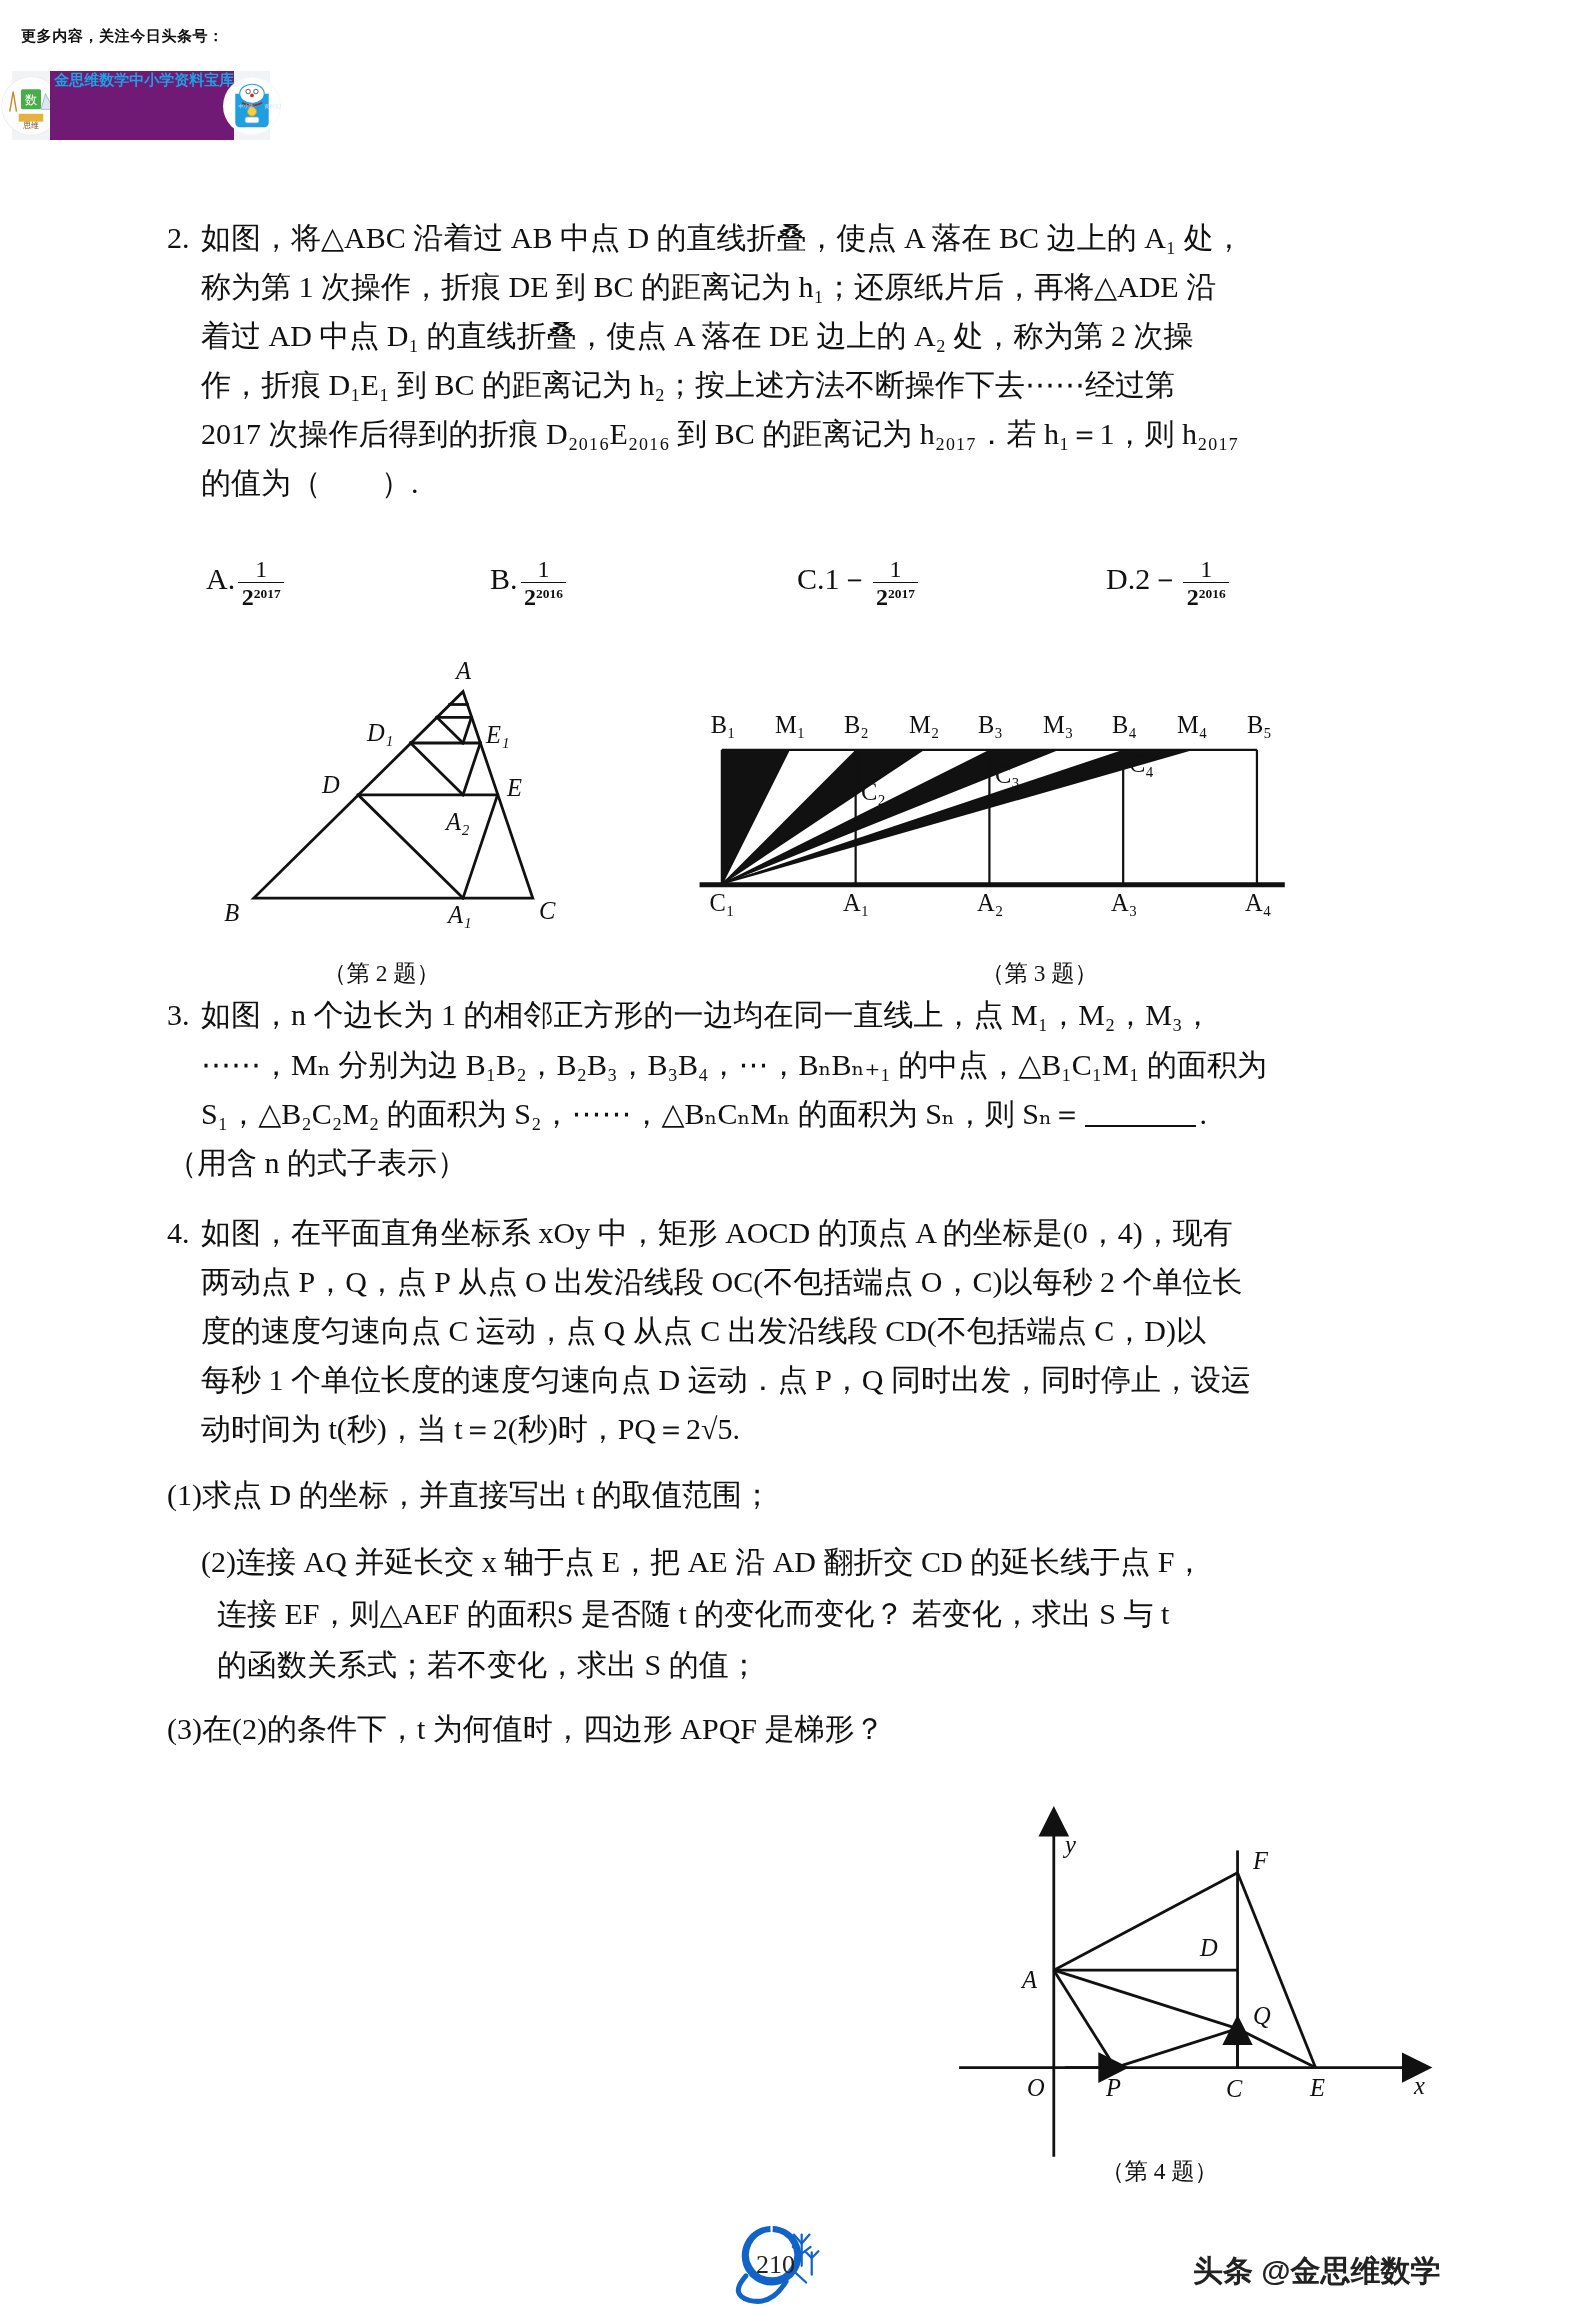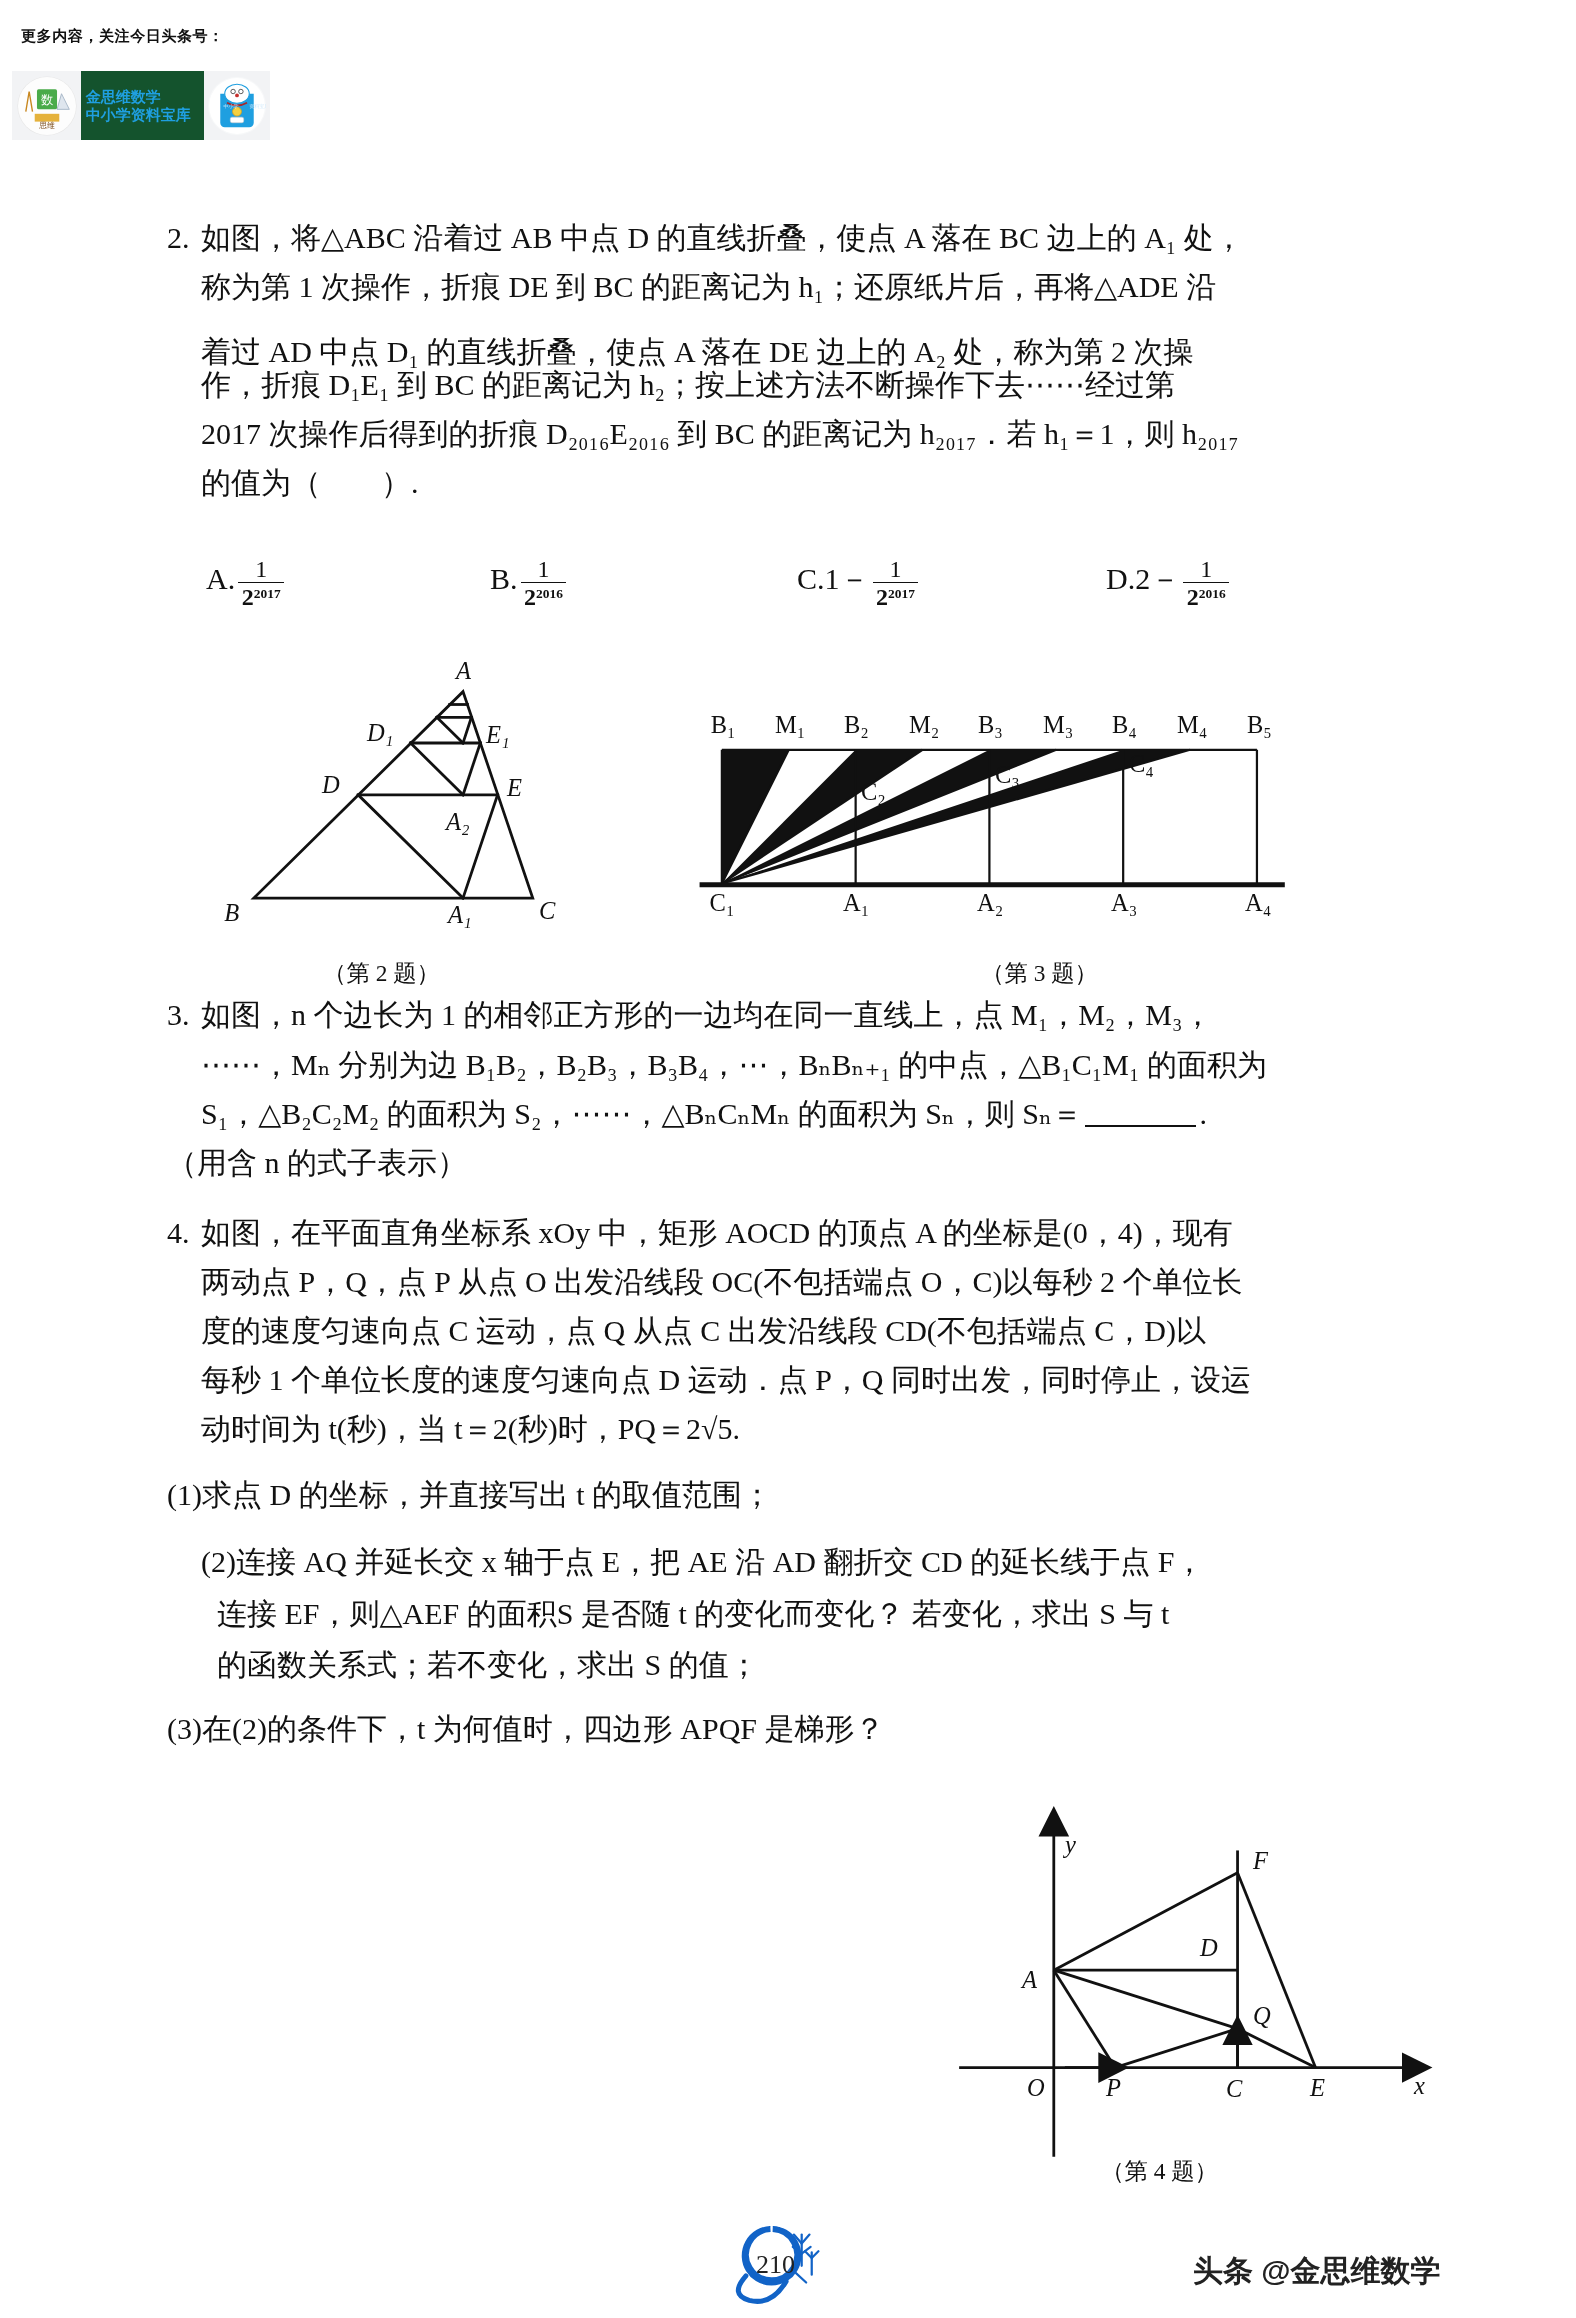--- a/index.html
+++ b/index.html
@@ -7,22 +7,22 @@
        font-family:"Liberation Serif","DejaVu Serif",serif;color:#111;}
 
   
   #promo{position:absolute;left:0;top:0;width:312px;height:150px;}
   .promo-line{position:absolute;left:21px;top:27px;font-family:"Liberation Sans","DejaVu Sans",sans-serif;
               font-weight:bold;font-size:15px;letter-spacing:0.6px;color:#111;white-space:nowrap;}
   .promo-card{position:absolute;left:12.3px;top:71px;width:258px;height:69px;
               display:flex;align-items:center;}
   .pc-cell{position:relative;height:69px;}
   .pc-l{width:69px;background:#f2f3f5;}
-  .pc-m{flex:1;background:#14532d;padding-left:4.5px;display:flex;flex-direction:column;
-        justify-content:center;}
+  .pc-m{flex:1;background:#701a75;padding-left:4.5px;display:flex;flex-direction:row;
+        justify-content:space-between;}
   .pc-r{width:66px;background:#f2f3f5;}
   .pc-m span{font-family:"Liberation Sans","DejaVu Sans",sans-serif;font-weight:bold;
              font-size:15px;color:#1f9fe0;line-height:1.18;white-space:nowrap;}
   .circ{position:absolute;left:50%;top:50%;transform:translate(-50%,-50%);
         border-radius:50%;}
   .circ-l{width:58px;height:58px;background:#fdfdfd;box-shadow:0 0 0 0.6px #e7e7e7;}
   .circ-r{width:58px;height:58px;background:#f7f8f9;}
 
   
   #page{position:absolute;left:0;top:0;width:1577px;height:2319px;}
@@ -94,21 +94,21 @@
       </div>
     </div>
   </div>
 </div>
 
 <div id="page">
 
   <div class="num" style="left:167px;top:223px;">2.</div>
   <div class="ln" style="left:201px;top:223px;">如图，将△ABC 沿着过 AB 中点 D 的直线折叠，使点 A 落在 BC 边上的 A₁ 处，</div>
   <div class="ln" style="left:201px;top:272px;">称为第 1 次操作，折痕 DE 到 BC 的距离记为 h₁；还原纸片后，再将△ADE 沿</div>
-  <div class="ln" style="left:201px;top:321px;margin-top:16px;">着过 AD 中点 D₁ 的直线折叠，使点 A 落在 DE 边上的 A₂ 处，称为第 2 次操</div>
+  <div class="ln" style="left:201px;top:321px;">着过 AD 中点 D₁ 的直线折叠，使点 A 落在 DE 边上的 A₂ 处，称为第 2 次操</div>
   <div class="ln" style="left:201px;top:370px;">作，折痕 D₁E₁ 到 BC 的距离记为 h₂；按上述方法不断操作下去⋯⋯经过第</div>
   <div class="ln" style="left:201px;top:419px;">2017 次操作后得到的折痕 D₂₀₁₆E₂₀₁₆ 到 BC 的距离记为 h₂₀₁₇．若 h₁＝1，则 h₂₀₁₇</div>
   <div class="ln" style="left:201px;top:468px;text-align:right;">的值为（　　）.</div>
 
   <div class="ln" style="left:206px;top:557px;">
     <span>A.</span><span></span><span class="frac"><span class="nu">1</span><span class="de"><span>2</span><sup>2017</sup></span></span>
   </div>
 
   <div class="ln" style="left:490px;top:557px;">
     <span>B.</span><span></span><span class="frac"><span class="nu">1</span><span class="de"><span>2</span><sup>2016</sup></span></span>

